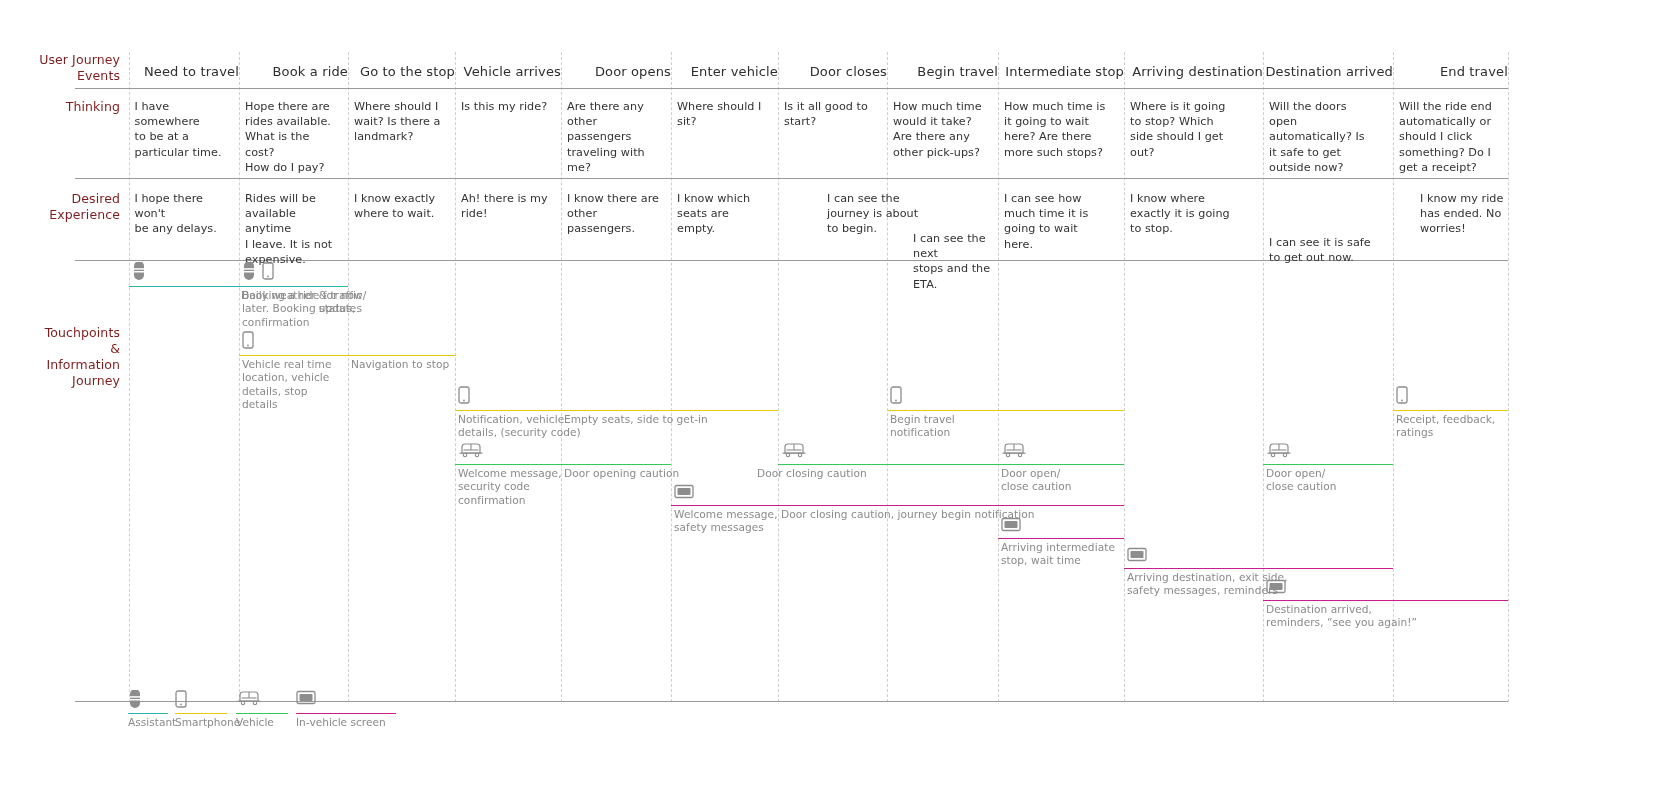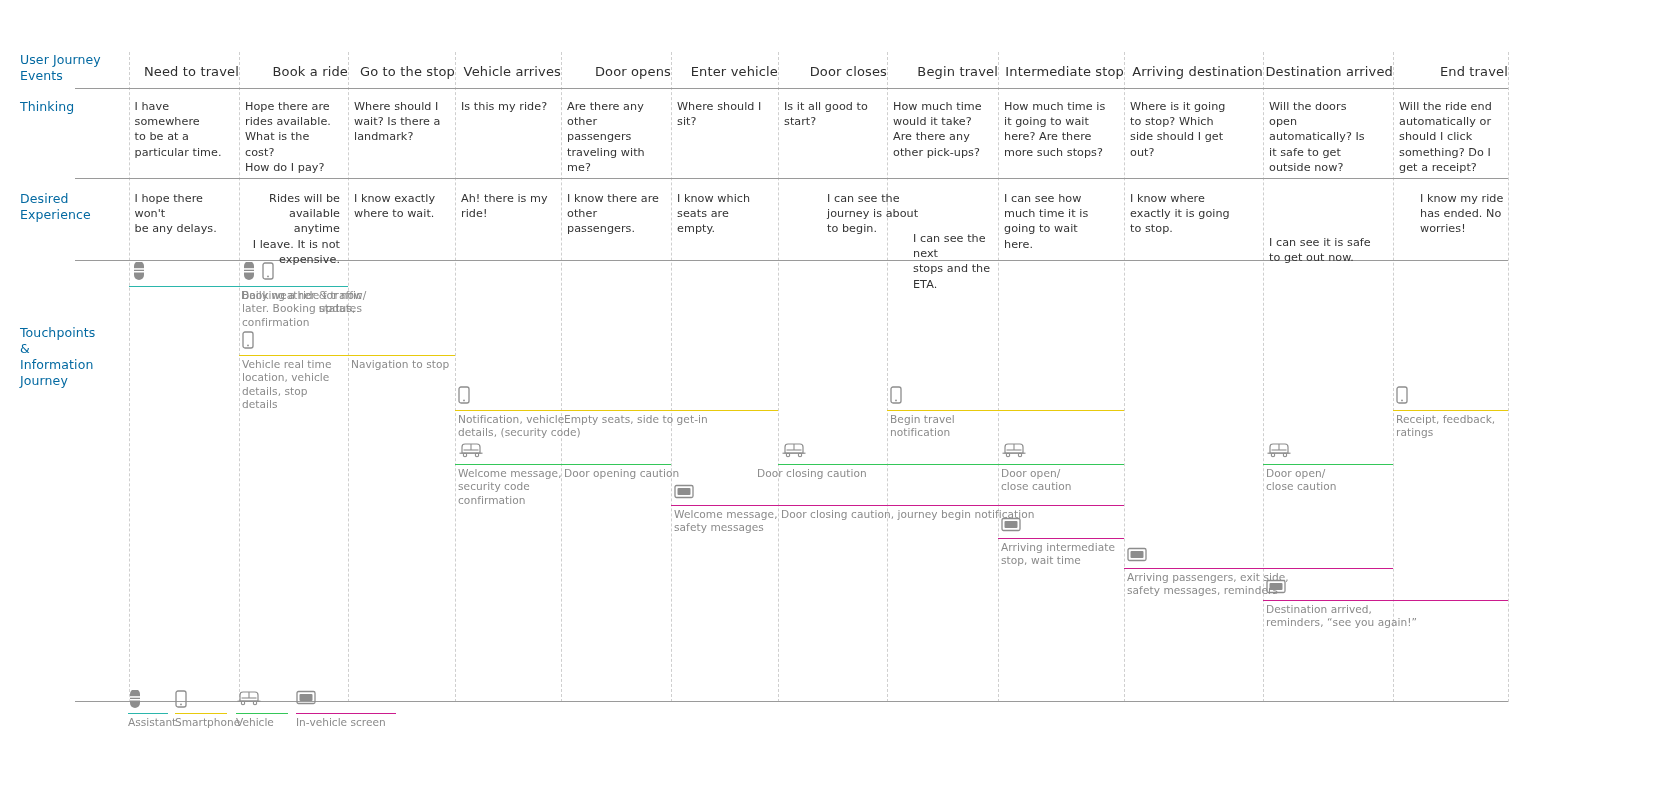--- a/index.html
+++ b/index.html
@@ -17,23 +17,24 @@
     position:absolute;
     width:0;
     border-left:1px dashed #cfcfcf;
     top:52px;
     height:650px;
   }
 
   
   .row-label{
     position:absolute;
+    text-align:right;
     font-size:12.5px;
     line-height:16px;
-    color:#0369a1;
+    color:#7f1d1d;
     letter-spacing:.1px;
   }
   .col-header{
     position:absolute;
     text-align:right;
     font-size:13px;
     color:#2e2e2e;
     letter-spacing:.15px;
   }
   .hrule{
@@ -158,21 +159,21 @@
 automatically? Is
 it safe to get
 outside now?</div>
     <div class="cell" style="left: 1399px; width: 101px; top: 99px;">Will the ride end
 automatically or
 should I click
 something? Do I
 get a receipt?</div>
     <div class="cell" style="left: 134.5px; width: 96.5px; top: 191px;">I hope there won't
 be any delays.</div>
-    <div class="cell" style="left: 245px; width: 95px; top: 191px; text-align: right;">Rides will be
+    <div class="cell" style="left: 245px; width: 95px; top: 191px;">Rides will be
 available anytime
 I leave. It is not
 expensive.</div>
     <div class="cell" style="left: 354px; width: 93px; top: 191px;">I know exactly
 where to wait.</div>
     <div class="cell" style="left: 461px; width: 92px; top: 191px;">Ah! there is my
 ride!</div>
     <div class="cell" style="left: 567px; width: 96px; top: 191px;">I know there are
 other passengers.</div>
     <div class="cell" style="left: 677px; width: 93px; top: 191px;">I know which
@@ -314,21 +315,21 @@
     <div class="tp-line" style="left: 998px; width: 126px; top: 538px; border-top-color: rgb(204, 27, 141);"></div>
     <div class="tp-text" style="left: 1001px; width: 246px; top: 541px;">Arriving intermediate
 stop, wait time</div>
     <div class="tp-icon" style="left: 1127px; top: 547px; display: flex; align-items: flex-end; gap: 6px; height: 19px;">
       <span class="ic"><svg width="20" height="15" viewBox="0 0 20 15">
           <rect x="1" y="1.5" width="18" height="12" rx="1.5" ry="1.5" fill="none" stroke="#8d8d8d" stroke-width="1.3"></rect>
           <rect x="3.5" y="4" width="13" height="7" rx="1" ry="1" fill="#8d8d8d"></rect>
         </svg></span>
     </div>
     <div class="tp-line" style="left: 1124px; width: 269px; top: 568px; border-top-color: rgb(204, 27, 141);"></div>
-    <div class="tp-text" style="left: 1127px; width: 389px; top: 571px;">Arriving passengers, exit side,
+    <div class="tp-text" style="left: 1127px; width: 389px; top: 571px;">Arriving destination, exit side,
 safety messages, reminders</div>
     <div class="tp-icon" style="left: 1266px; top: 443px; display: flex; align-items: flex-end; gap: 6px; height: 19px;">
       <span class="ic"><svg width="26" height="16" viewBox="0 0 26 16">
           <path d="M4 11 L4 5 Q4 2 7 2 L19 2 Q22 2 22 5 L22 11 Z" fill="none" stroke="#8d8d8d" stroke-width="1.2"></path>
           <line x1="13" y1="2" x2="13" y2="8" stroke="#8d8d8d" stroke-width="1.1"></line>
           <line x1="5.5" y1="8" x2="20.5" y2="8" stroke="#8d8d8d" stroke-width="1.1"></line>
           <line x1="1.5" y1="11.2" x2="24.5" y2="11.2" stroke="#8d8d8d" stroke-width="1.2"></line>
           <circle cx="7" cy="13" r="1.7" fill="none" stroke="#8d8d8d" stroke-width="1.1"></circle>
           <circle cx="19" cy="13" r="1.7" fill="none" stroke="#8d8d8d" stroke-width="1.1"></circle>
         </svg></span>

